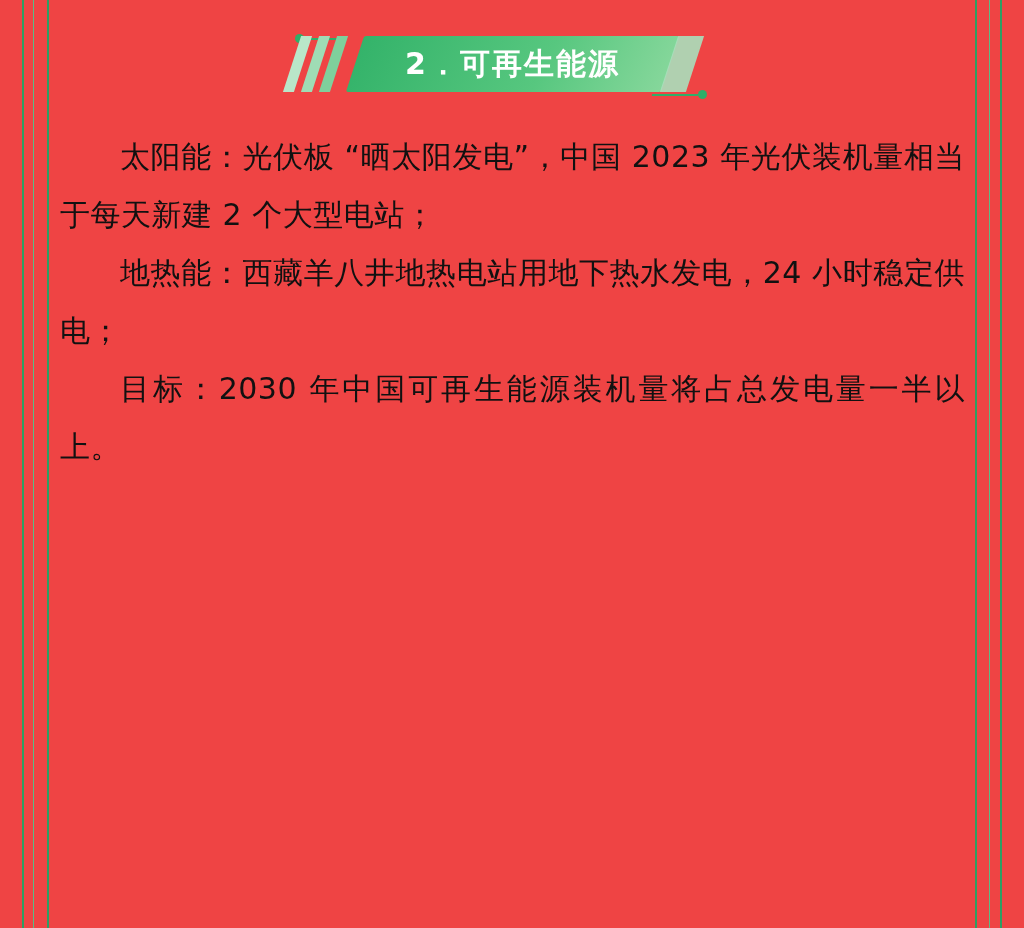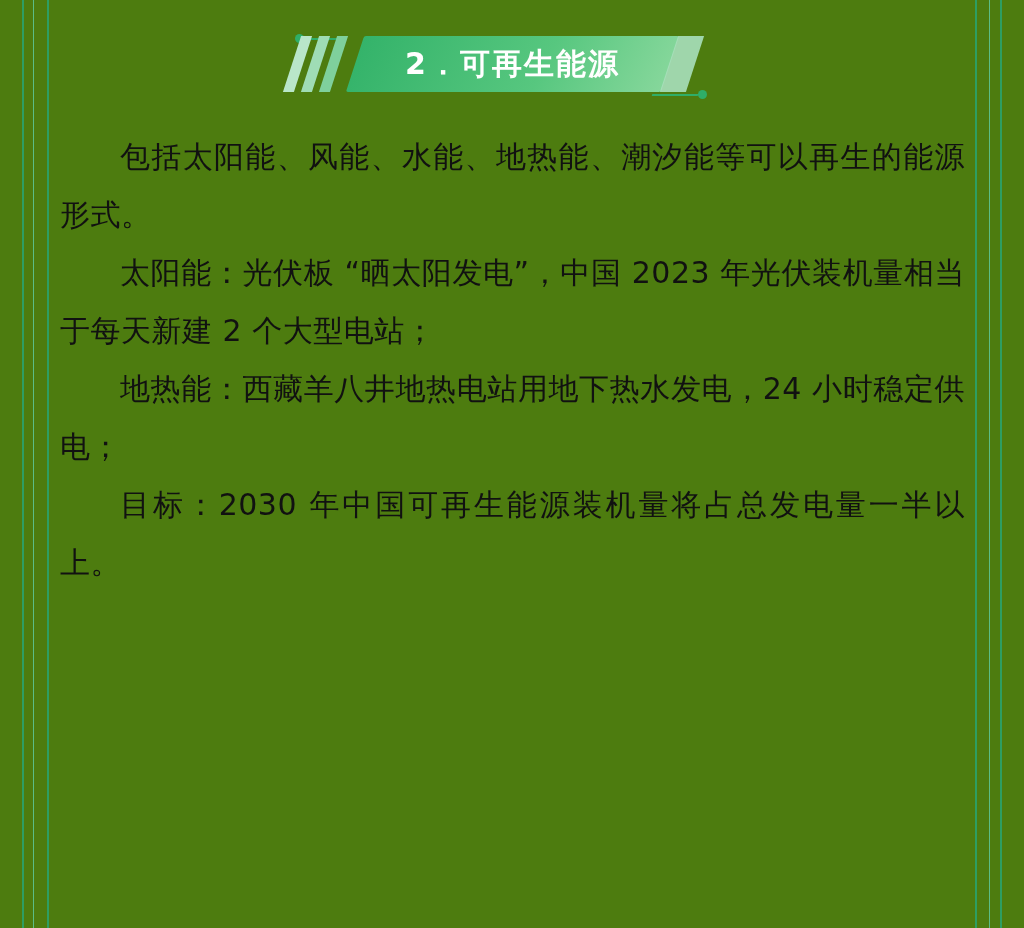--- a/index.html
+++ b/index.html
@@ -10,21 +10,21 @@
     width: 1024px;
     height: 928px;
     background: #f7f8f2;
     font-family: "DejaVu Sans", "Liberation Sans", sans-serif;
     overflow: hidden;
   }
   .page {
     position: relative;
     width: 1024px;
     height: 928px;
-    background: #4d7c0f;
+    background: #ef4444;
     box-sizing: border-box;
   }
   
   .edge-rule {
     position: absolute;
     top: 0;
     height: 928px;
     width: 0;
     border-left: 2px solid #2e9e63;
   }
@@ -147,19 +147,18 @@
     <div class="slash s2"></div>
     <div class="slash s3"></div>
     <div class="banner"></div>
     <div class="tail"></div>
     <div class="banner-text">2．可再生能源</div>
     <div class="hair h2"></div>
     <div class="dot bottom-right"></div>
   </div>
 
   <div class="body-text">
-    <p class="para">包括太阳能、风能、水能、地热能、潮汐能等可以再生的能源形式。</p>
     <p class="para">太阳能：光伏板 “晒太阳发电”，中国 2023 年光伏装机量相当于每天新建 2 个大型电站；</p>
     <p class="para">地热能：西藏羊八井地热电站用地下热水发电，24 小时稳定供电；</p>
     <p class="para">目标：2030 年中国可再生能源装机量将占总发电量一半以上。</p>
   </div>
 
 </div>
 
 </body></html>

